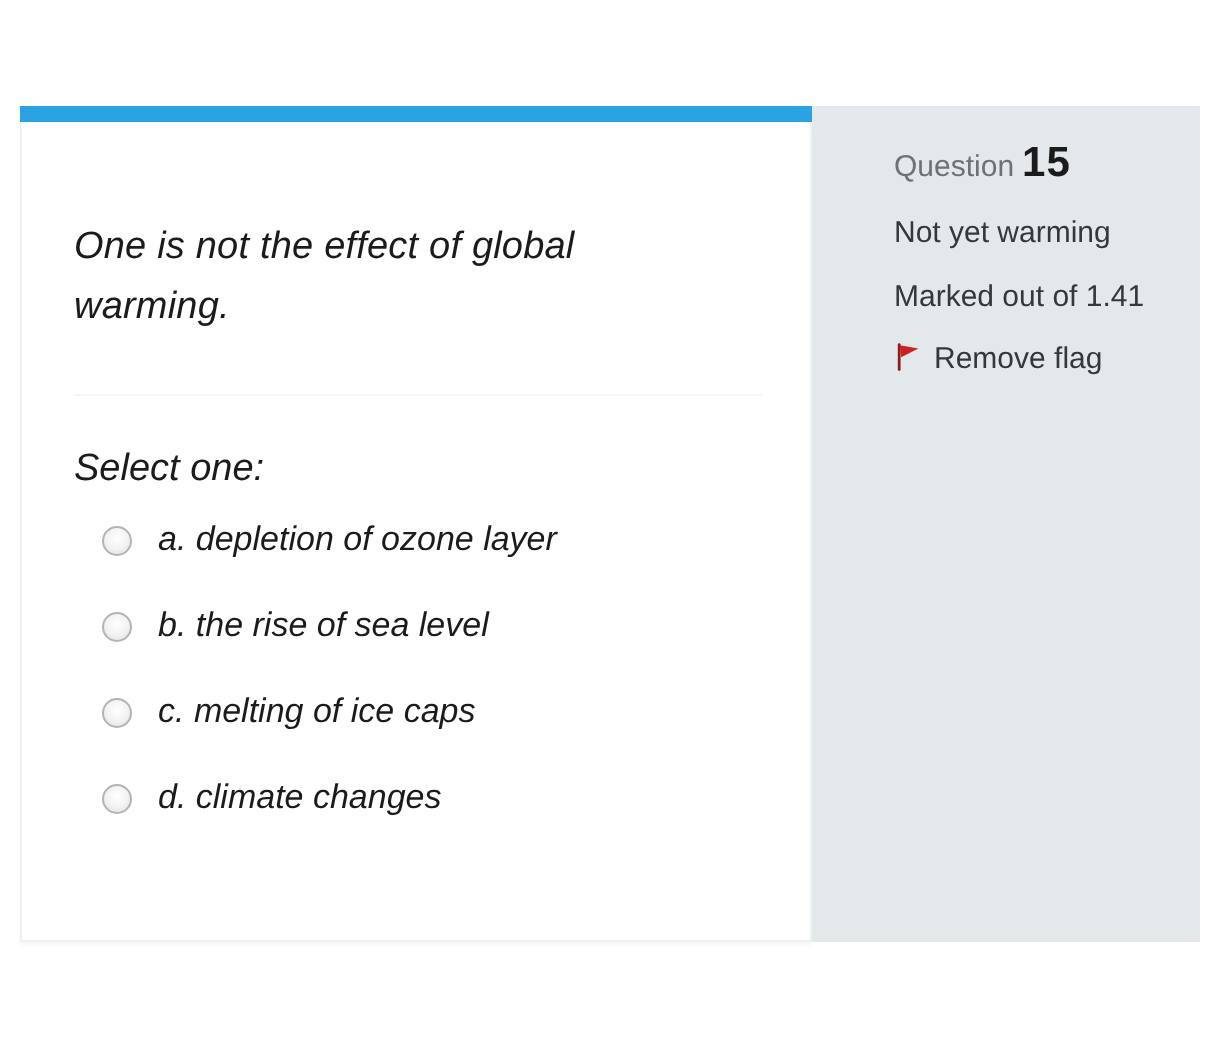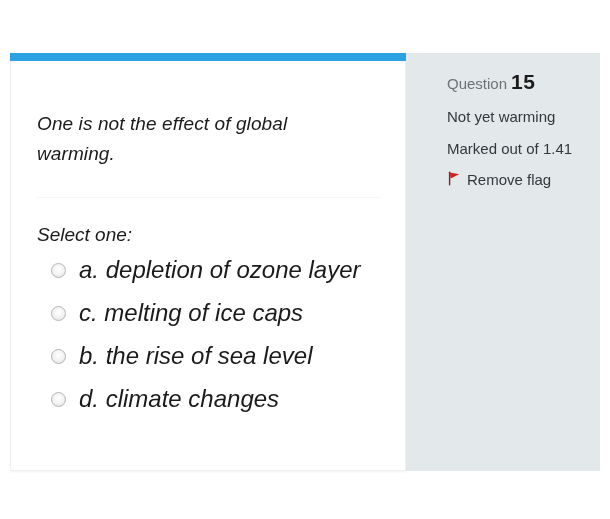--- a/index.html
+++ b/index.html
@@ -91,21 +91,21 @@
     width: 15px;
     height: 15px;
     margin-top: 5px;
     border-radius: 50%;
     border: 1px solid #b4b4b4;
     background: radial-gradient(circle at 50% 40%, #ffffff 0%, #f2f2f2 55%, #dcdcdc 100%);
     box-sizing: border-box;
   }
   .option-text {
     padding-left: 13px;
-    font-size: 24px;
+    font-size: 17px;
     line-height: 24px;
     color: #1b1b1b;
     white-space: nowrap;
   }
 
   
   .question-info {
     position: relative;
     width: 194px;
     background: #e3e8ea;
@@ -173,25 +173,25 @@
 
       <p class="answer-label">Select one:</p>
 
       <ul class="options">
         <li class="option-row">
           <span class="radio"></span>
           <span class="option-text">a. depletion of ozone layer</span>
         </li>
         <li class="option-row">
           <span class="radio"></span>
+          <span class="option-text">b. the rise of sea level</span>
+        </li>
+        <li class="option-row">
+          <span class="radio"></span>
           <span class="option-text">c. melting of ice caps</span>
-        </li>
-        <li class="option-row">
-          <span class="radio"></span>
-          <span class="option-text">b. the rise of sea level</span>
         </li>
         <li class="option-row">
           <span class="radio"></span>
           <span class="option-text">d. climate changes</span>
         </li>
       </ul>
     </div>
   </div>
 
   <div class="question-info">

